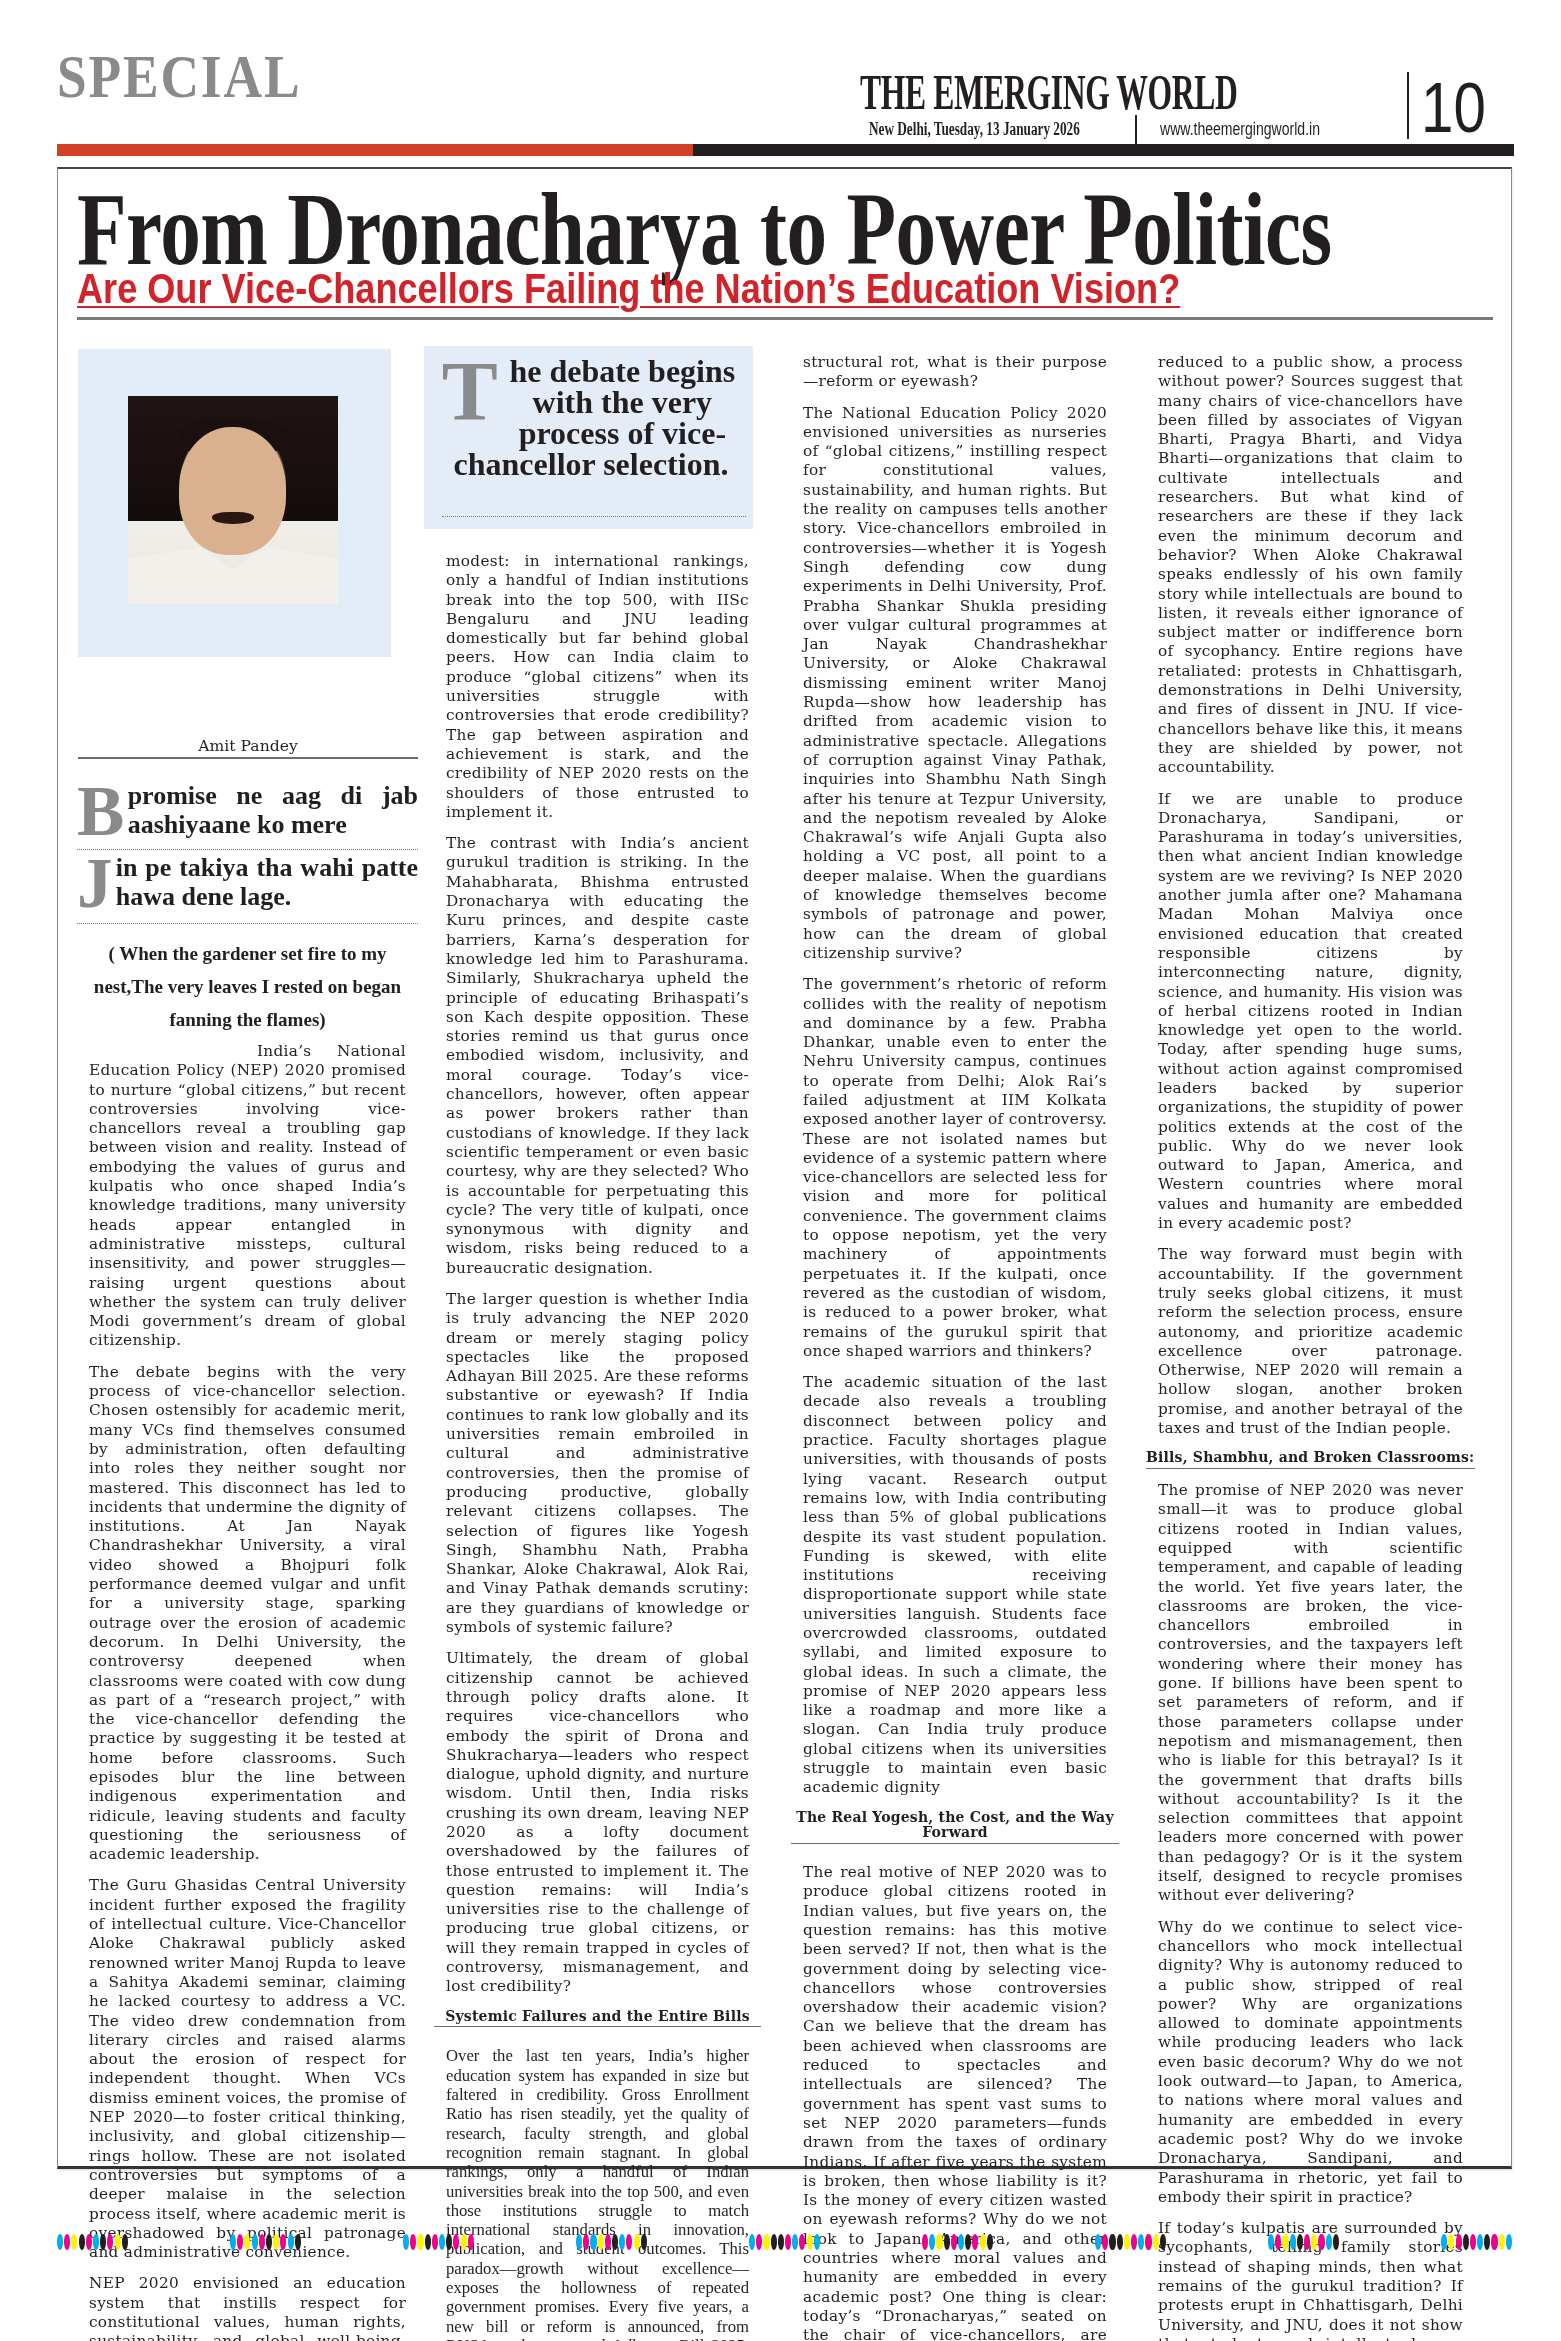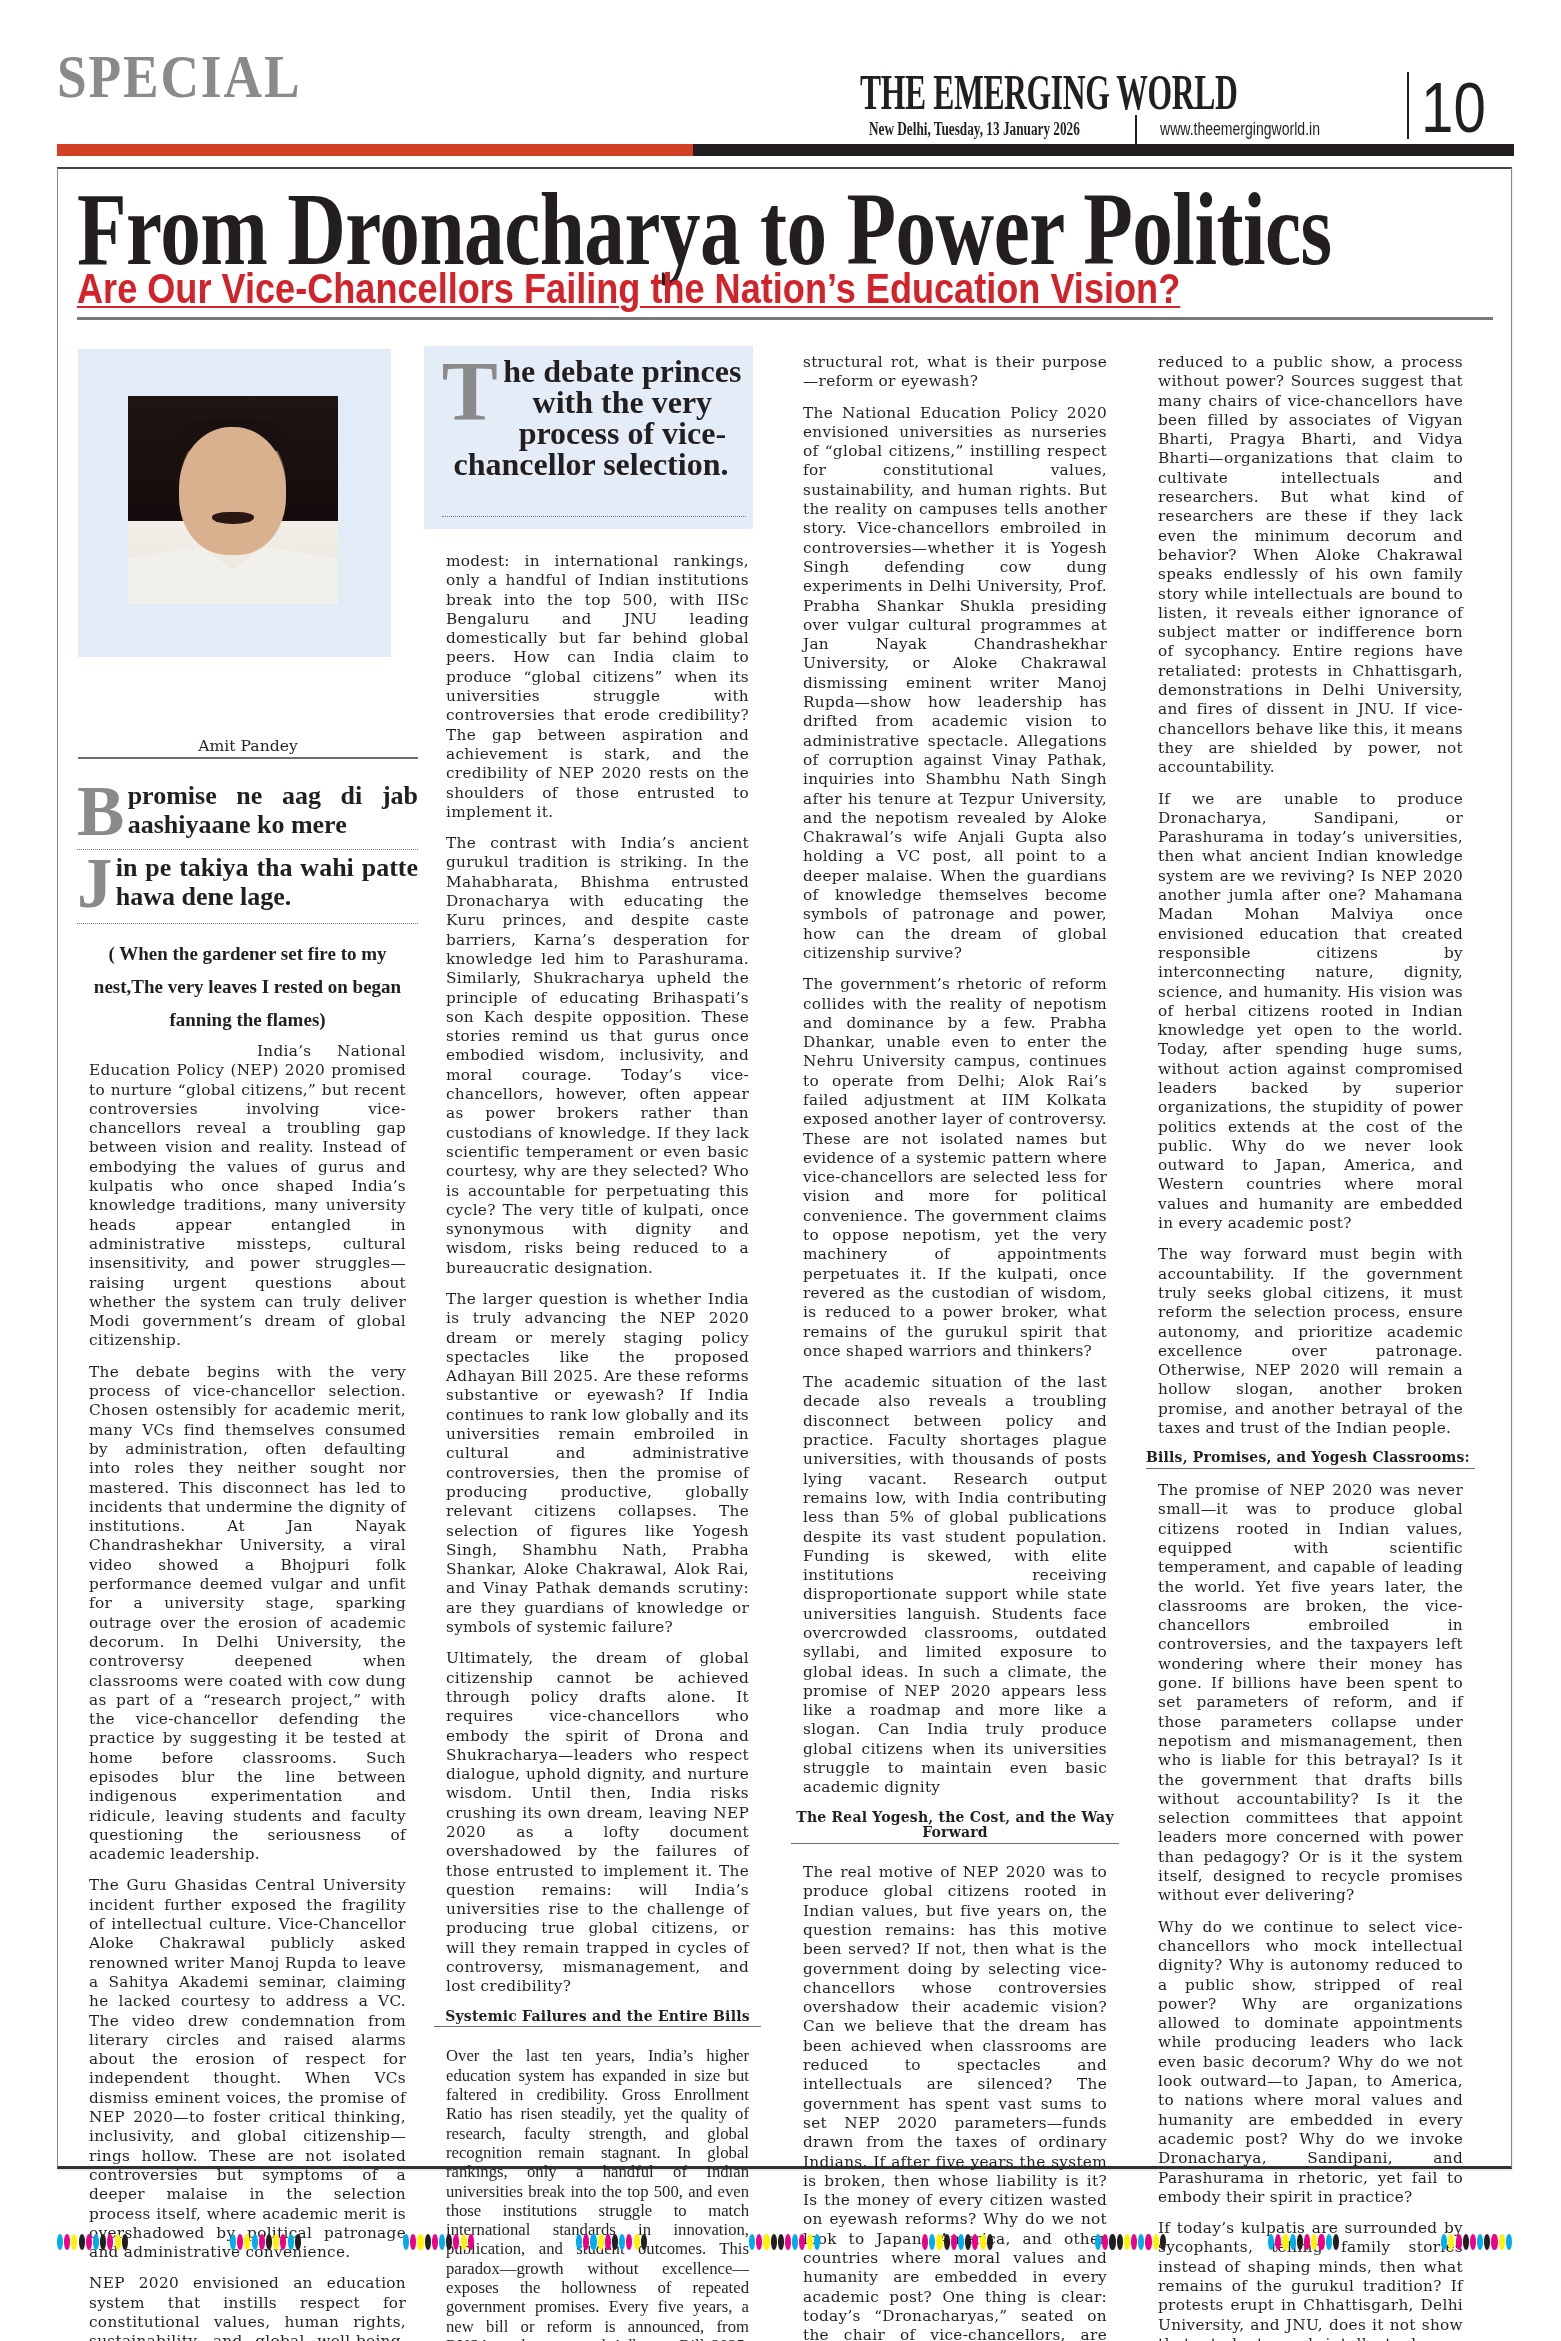--- a/index.html
+++ b/index.html
@@ -106,21 +106,21 @@
 <div class="col1-text body-text">
   <p class="col1-lead">India’s National Education Policy (NEP) 2020 promised to nurture “global citizens,” but recent controversies involving vice-chancellors reveal a troubling gap between vision and reality. Instead of embodying the values of gurus and kulpatis who once shaped India’s knowledge traditions, many university heads appear entangled in administrative missteps, cultural insensitivity, and power struggles—raising urgent questions about whether the system can truly deliver Modi government’s dream of global citizenship.</p>
   <p>The debate begins with the very process of vice-chancellor selection. Chosen ostensibly for academic merit, many VCs find themselves consumed by administration, often defaulting into roles they neither sought nor mastered. This disconnect has led to incidents that undermine the dignity of institutions. At Jan Nayak Chandrashekhar University, a viral video showed a Bhojpuri folk performance deemed vulgar and unfit for a university stage, sparking outrage over the erosion of academic decorum. In Delhi University, the controversy deepened when classrooms were coated with cow dung as part of a “research project,” with the vice-chancellor defending the practice by suggesting it be tested at home before classrooms. Such episodes blur the line between indigenous experimentation and ridicule, leaving students and faculty questioning the seriousness of academic leadership.</p>
   <p>The Guru Ghasidas Central University incident further exposed the fragility of intellectual culture. Vice-Chancellor Aloke Chakrawal publicly asked renowned writer Manoj Rupda to leave a Sahitya Akademi seminar, claiming he lacked courtesy to address a VC. The video drew condemnation from literary circles and raised alarms about the erosion of respect for independent thought. When VCs dismiss eminent voices, the promise of NEP 2020—to foster critical thinking, inclusivity, and global citizenship—rings hollow. These are not isolated controversies but symptoms of a deeper malaise in the selection process itself, where academic merit is overshadowed by political patronage and administrative convenience.</p>
   <p>NEP 2020 envisioned an education system that instills respect for constitutional values, human rights, sustainability, and global well-being. The University Grants Commission even published frameworks for global citizenship education. Yet India’s global standing remains</p>
 </div>
 
 <div class="pull-box"></div>
 <div class="pull-text">
   <span class="dropcap">T</span>
-  <span>he debate princes with the very process of vice-chancellor selection.</span>
+  <span>he debate begins with the very process of vice-chancellor selection.</span>
 </div>
 <div class="pull-rule"></div>
 
 <div class="col2-text body-text">
   <p>modest: in international rankings, only a handful of Indian institutions break into the top 500, with IISc Bengaluru and JNU leading domestically but far behind global peers. How can India claim to produce “global citizens” when its universities struggle with controversies that erode credibility? The gap between aspiration and achievement is stark, and the credibility of NEP 2020 rests on the shoulders of those entrusted to implement it.</p>
   <p>The contrast with India’s ancient gurukul tradition is striking. In the Mahabharata, Bhishma entrusted Dronacharya with educating the Kuru princes, and despite caste barriers, Karna’s desperation for knowledge led him to Parashurama. Similarly, Shukracharya upheld the principle of educating Brihaspati’s son Kach despite opposition. These stories remind us that gurus once embodied wisdom, inclusivity, and moral courage. Today’s vice-chancellors, however, often appear as power brokers rather than custodians of knowledge. If they lack scientific temperament or even basic courtesy, why are they selected? Who is accountable for perpetuating this cycle? The very title of kulpati, once synonymous with dignity and wisdom, risks being reduced to a bureaucratic designation.</p>
   <p>The larger question is whether India is truly advancing the NEP 2020 dream or merely staging policy spectacles like the proposed Adhayan Bill 2025. Are these reforms substantive or eyewash? If India continues to rank low globally and its universities remain embroiled in cultural and administrative controversies, then the promise of producing productive, globally relevant citizens collapses. The selection of figures like Yogesh Singh, Shambhu Nath, Prabha Shankar, Aloke Chakrawal, Alok Rai, and Vinay Pathak demands scrutiny: are they guardians of knowledge or symbols of systemic failure?</p>
   <p>Ultimately, the dream of global citizenship cannot be achieved through policy drafts alone. It requires vice-chancellors who embody the spirit of Drona and Shukracharya—leaders who respect dialogue, uphold dignity, and nurture wisdom. Until then, India risks crushing its own dream, leaving NEP 2020 as a lofty document overshadowed by the failures of those entrusted to implement it. The question remains: will India’s universities rise to the challenge of producing true global citizens, or will they remain trapped in cycles of controversy, mismanagement, and lost credibility?</p>
   <div class="subsection">Systemic Failures and the Entire Bills</div>
   <p class="col2-after">Over the last ten years, India’s higher education system has expanded in size but faltered in credibility. Gross Enrollment Ratio has risen steadily, yet the quality of research, faculty strength, and global recognition remain stagnant. In global rankings, only a handful of Indian universities break into the top 500, and even those institutions struggle to match international standards in innovation, publication, and student outcomes. This paradox—growth without excellence—exposes the hollowness of repeated government promises. Every five years, a new bill or reform is announced, from RUSA to the proposed Adhayan Bill 2025, yet the core problems of politicized appointments, lack of autonomy, and poor funding remain untouched. If bills cannot solve the</p>
@@ -132,21 +132,21 @@
   <p>The government’s rhetoric of reform collides with the reality of nepotism and dominance by a few. Prabha Dhankar, unable even to enter the Nehru University campus, continues to operate from Delhi; Alok Rai’s failed adjustment at IIM Kolkata exposed another layer of controversy. These are not isolated names but evidence of a systemic pattern where vice-chancellors are selected less for vision and more for political convenience. The government claims to oppose nepotism, yet the very machinery of appointments perpetuates it. If the kulpati, once revered as the custodian of wisdom, is reduced to a power broker, what remains of the gurukul spirit that once shaped warriors and thinkers?</p>
   <p>The academic situation of the last decade also reveals a troubling disconnect between policy and practice. Faculty shortages plague universities, with thousands of posts lying vacant. Research output remains low, with India contributing less than 5% of global publications despite its vast student population. Funding is skewed, with elite institutions receiving disproportionate support while state universities languish. Students face overcrowded classrooms, outdated syllabi, and limited exposure to global ideas. In such a climate, the promise of NEP 2020 appears less like a roadmap and more like a slogan. Can India truly produce global citizens when its universities struggle to maintain even basic academic dignity</p>
   <div class="subsection">The Real Yogesh, the Cost, and the Way Forward</div>
   <p>The real motive of NEP 2020 was to produce global citizens rooted in Indian values, but five years on, the question remains: has this motive been served? If not, then what is the government doing by selecting vice-chancellors whose controversies overshadow their academic vision? Can we believe that the dream has been achieved when classrooms are reduced to spectacles and intellectuals are silenced? The government has spent vast sums to set NEP 2020 parameters—funds drawn from the taxes of ordinary Indians. If after five years the system is broken, then whose liability is it? Is the money of every citizen wasted on eyewash reforms? Why do we not look to Japan, America, and other countries where moral values and humanity are embedded in every academic post? One thing is clear: today’s “Dronacharyas,” seated on the chair of vice-chancellors, are more concerned with power, flattery, and money than with academic excellence. In such a condition, what is the way forward? The vice-chancellor selection committees themselves raise questions. Who stirs them? Why are they chosen? Is there pressure from external forces? Is autonomy</p>
 </div>
 
 <div class="col4-text body-text">
   <p>reduced to a public show, a process without power? Sources suggest that many chairs of vice-chancellors have been filled by associates of Vigyan Bharti, Pragya Bharti, and Vidya Bharti—organizations that claim to cultivate intellectuals and researchers. But what kind of researchers are these if they lack even the minimum decorum and behavior? When Aloke Chakrawal speaks endlessly of his own family story while intellectuals are bound to listen, it reveals either ignorance of subject matter or indifference born of sycophancy. Entire regions have retaliated: protests in Chhattisgarh, demonstrations in Delhi University, and fires of dissent in JNU. If vice-chancellors behave like this, it means they are shielded by power, not accountability.</p>
   <p>If we are unable to produce Dronacharya, Sandipani, or Parashurama in today’s universities, then what ancient Indian knowledge system are we reviving? Is NEP 2020 another jumla after one? Mahamana Madan Mohan Malviya once envisioned education that created responsible citizens by interconnecting nature, dignity, science, and humanity. His vision was of herbal citizens rooted in Indian knowledge yet open to the world. Today, after spending huge sums, without action against compromised leaders backed by superior organizations, the stupidity of power politics extends at the cost of the public. Why do we never look outward to Japan, America, and Western countries where moral values and humanity are embedded in every academic post?</p>
   <p>The way forward must begin with accountability. If the government truly seeks global citizens, it must reform the selection process, ensure autonomy, and prioritize academic excellence over patronage. Otherwise, NEP 2020 will remain a hollow slogan, another broken promise, and another betrayal of the taxes and trust of the Indian people.</p>
-  <div class="subsection left">Bills, Promises, and Yogesh Classrooms:</div>
+  <div class="subsection left">Bills, Shambhu, and Broken Classrooms:</div>
   <p>The promise of NEP 2020 was never small—it was to produce global citizens rooted in Indian values, equipped with scientific temperament, and capable of leading the world. Yet five years later, the classrooms are broken, the vice-chancellors embroiled in controversies, and the taxpayers left wondering where their money has gone. If billions have been spent to set parameters of reform, and if those parameters collapse under nepotism and mismanagement, then who is liable for this betrayal? Is it the government that drafts bills without accountability? Is it the selection committees that appoint leaders more concerned with power than pedagogy? Or is it the system itself, designed to recycle promises without ever delivering?</p>
   <p>Why do we continue to select vice-chancellors who mock intellectual dignity? Why is autonomy reduced to a public show, stripped of real power? Why are organizations allowed to dominate appointments while producing leaders who lack even basic decorum? Why do we not look outward—to Japan, to America, to nations where moral values and humanity are embedded in every academic post? Why do we invoke Dronacharya, Sandipani, and Parashurama in rhetoric, yet fail to embody their spirit in practice?</p>
   <p>If today’s kulpatis are surrounded by sycophants, telling family stories instead of shaping minds, then what remains of the gurukul tradition? If protests erupt in Chhattisgarh, Delhi University, and JNU, does it not show that students and intellectuals are rejecting this hollow leadership? If Madan Mohan Malviya once envisioned education as a path to dignity, science, and humanity, then why are we content with slogans instead of substance?</p>
   <p>The final question is unavoidable: are we truly building global citizens, or are we merely staging bills, promises, and broken classrooms at the cost of every Indian’s trust and tax?</p>
 </div>
 
 <div class="reg-marks">
     <div class="reg-group">
       <span class="reg-dot" style="background: rgb(0, 174, 239);"></span>
       <span class="reg-dot" style="background: rgb(236, 0, 140);"></span>

